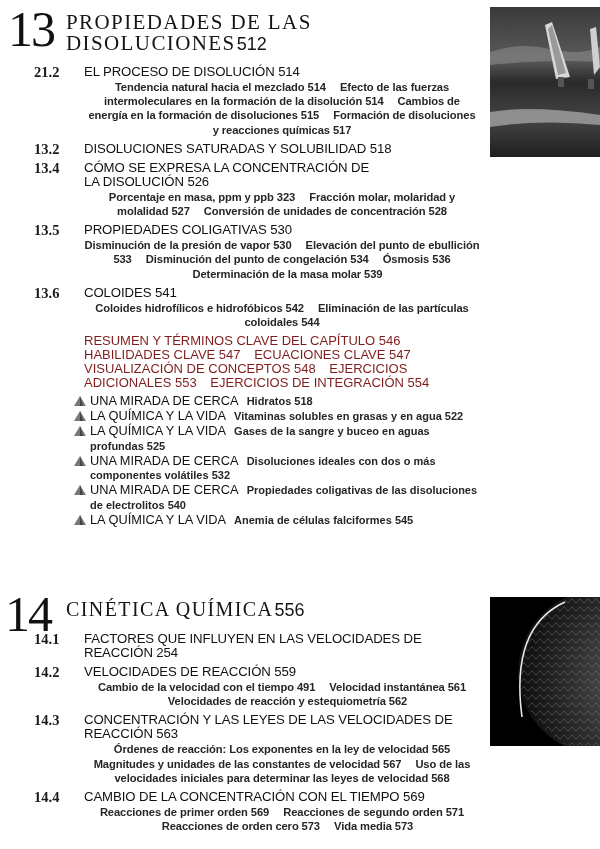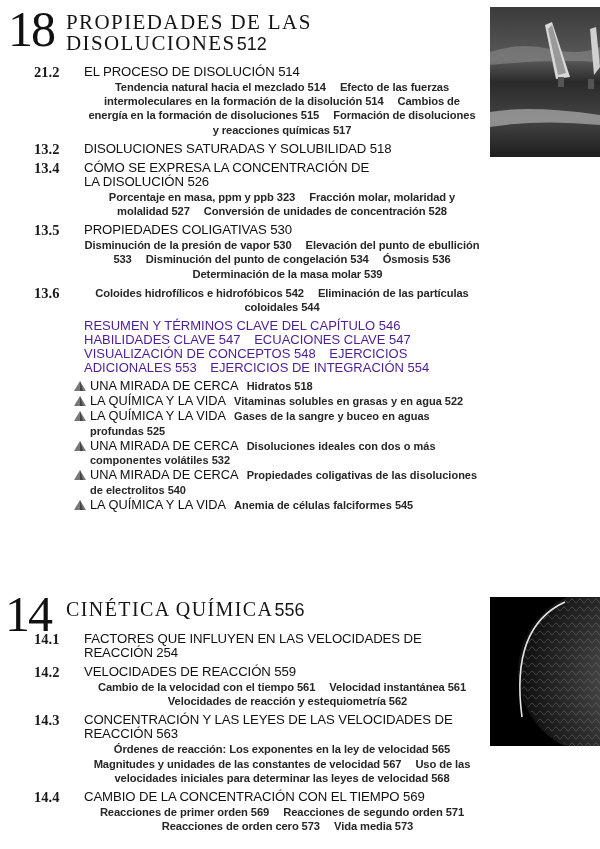--- a/index.html
+++ b/index.html
@@ -59,37 +59,37 @@
   }
   .sec-sub {
     font-size: 11.2px; line-height: 14.2px; font-weight: bold; color: #262626;
     display: block; margin-top: 1px; letter-spacing: -0.1px; text-align: center;
   }
   .sub-item { white-space: normal; }
   .sub-item + .sub-item { margin-left: 11px; }
 
   .endmatter {
     margin-left: 84px; margin-top: 2px;
-    font-size: 13px; line-height: 14px; color: #4c1d95;
+    font-size: 13px; line-height: 14px; color: #7f1d1d;
   }
   .endmatter span + span { margin-left: 10px; }
 
   .boxes { margin-left: 74px; margin-top: 4px; }
   .box { position: relative; padding-left: 16px; font-size: 12.8px; line-height: 13.5px; margin-bottom: 0.5px; }
   .box .tri {
     position: absolute; left: 0; top: 2px; width: 12px; height: 10px;
   }
   .box .btype { color: #111; }
   .box .btopic { font-size: 11px; font-weight: bold; color: #262626; margin-left: 8px; }
 </style>
 </head>
 <body>
 
 <div class="chapter ch13">
-  <div class="ch-num">18</div>
+  <div class="ch-num">13</div>
   <div class="ch-title">
     <span class="tline cap">PROPIEDADES DE LAS</span>
     <span class="tline"><span class="cap">DISOLUCIONES</span><span class="ch-page">512</span></span>
   </div>
   <div class="photo">
     <svg width="110" height="150" viewBox="0 0 110 150">
       <defs>
         <linearGradient id="sky13" x1="0" y1="0" x2="0" y2="1">
           <stop offset="0" stop-color="#3a3a3a"></stop>
           <stop offset="0.35" stop-color="#5a5a5a"></stop>
@@ -153,20 +153,21 @@
           <span class="sub-item">Disminución del punto de congelación 534</span>
           <span class="sub-item">Ósmosis 536</span>
           <span class="sub-item">Determinación de la masa molar 539</span>
         </span>
       </div>
     </div>
 
     <div class="sec">
       <div class="sec-num">13.6</div>
       <div class="sec-body">
+        <span class="sec-title">COLOIDES  541</span>
         <span class="sec-sub">
           <span class="sub-item">Coloides hidrofílicos e hidrofóbicos 542</span>
           <span class="sub-item">Eliminación de las partículas coloidales 544</span>
         </span>
       </div>
     </div>
 
     <div class="endmatter">
       <span>RESUMEN Y TÉRMINOS CLAVE DEL CAPÍTULO  546</span><br>
       <span>HABILIDADES CLAVE  547</span>
@@ -253,21 +254,21 @@
       <div class="sec-body">
         <span class="sec-title" style="width:340px;">FACTORES QUE INFLUYEN EN LAS VELOCIDADES DE REACCIÓN  254</span>
       </div>
     </div>
 
     <div class="sec">
       <div class="sec-num">14.2</div>
       <div class="sec-body">
         <span class="sec-title">VELOCIDADES DE REACCIÓN  559</span>
         <span class="sec-sub">
-          <span class="sub-item">Cambio de la velocidad con el tiempo 561</span>
+          <span class="sub-item">Cambio de la velocidad con el tiempo 491</span>
           <span class="sub-item">Velocidad instantánea 561</span>
           <span class="sub-item">Velocidades de reacción y estequiometría 562</span>
         </span>
       </div>
     </div>
 
     <div class="sec">
       <div class="sec-num">14.3</div>
       <div class="sec-body">
         <span class="sec-title" style="width:380px;">CONCENTRACIÓN Y LAS LEYES DE LAS VELOCIDADES DE REACCIÓN  563</span>

